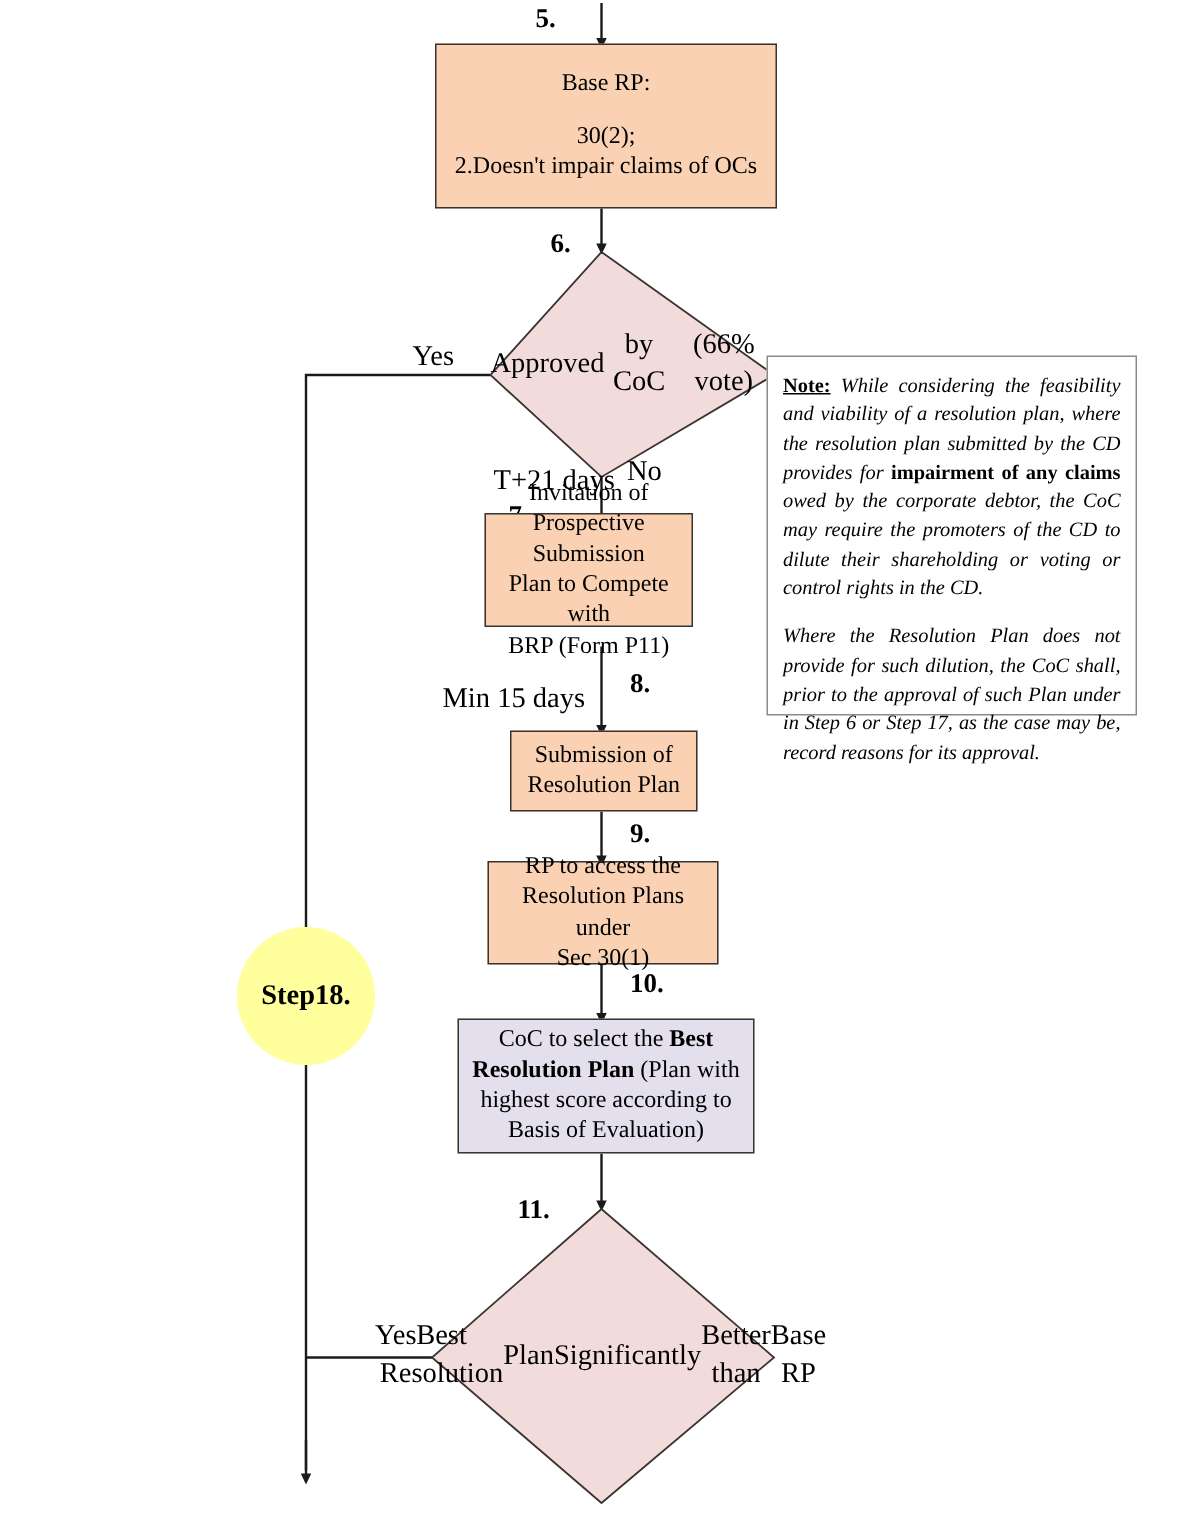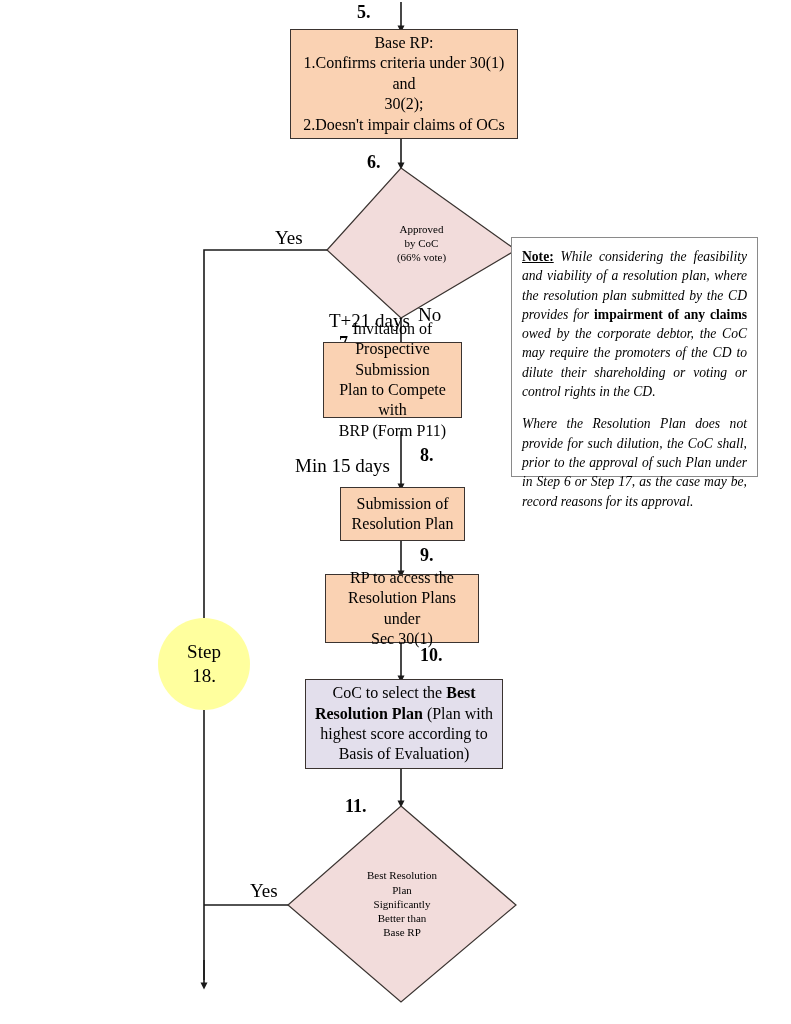--- a/index.html
+++ b/index.html
@@ -42,38 +42,38 @@
   .box-purple { background: #e3dfec; }
 
   
   .diamond-wrap { position: absolute; }
   .diamond-label {
     position: absolute;
     left: 0; top: 0;
     width: 100%;
     height: 100%;
     display: flex;
-    flex-direction: column;
+    flex-direction: row;
     align-items: center;
     justify-content: center;
     text-align: center;
-    font-size: 11px;
+    font-size: 19px;
     line-height: 1.3;
   }
 
   
   .circle {
     position: absolute;
     border-radius: 50%;
     background: #ffff9e;
     display: flex;
-    flex-direction: column;
+    flex-direction: row;
     align-items: center;
     justify-content: center;
-    font-weight: normal;
+    font-weight: bold;
     font-size: 19px;
     line-height: 1.25;
   }
 
   
   .note {
     position: absolute;
     box-sizing: border-box;
     border: 1px solid #8a8a8a;
     background: #ffffff;
@@ -140,21 +140,20 @@
   <polygon points="401,168 516,250 401,318 327,250" fill="#f2dcdb" stroke="#3a3330" stroke-width="1.2"></polygon>
 
   <polygon points="401,806 516,905 401,1002 288,905" fill="#f2dcdb" stroke="#3a3330" stroke-width="1.2"></polygon>
 </svg>
 
 <div class="step-num" style="left:357px; top:2px;">5.</div>
 
 <div class="node box box-orange" style="left:290px; top:29px; width:228px; height:110px; padding:6px 8px;">
   <span class="ln">Base RP:</span>
   <span class="ln" style="height:14px;"></span>
-  <span class="list-line">1.Confirms criteria under 30(1) and</span>
   <span class="list-line">30(2);</span>
   <span class="list-line">2.Doesn't impair claims of OCs</span>
 </div>
 
 <div class="step-num" style="left:367px; top:152px;">6.</div>
 
 <div class="diamond-wrap" style="left:327px; top:168px; width:189px; height:150px;">
   <div class="diamond-label">
     <span class="ln">Approved</span>
     <span class="ln">by CoC</span>

